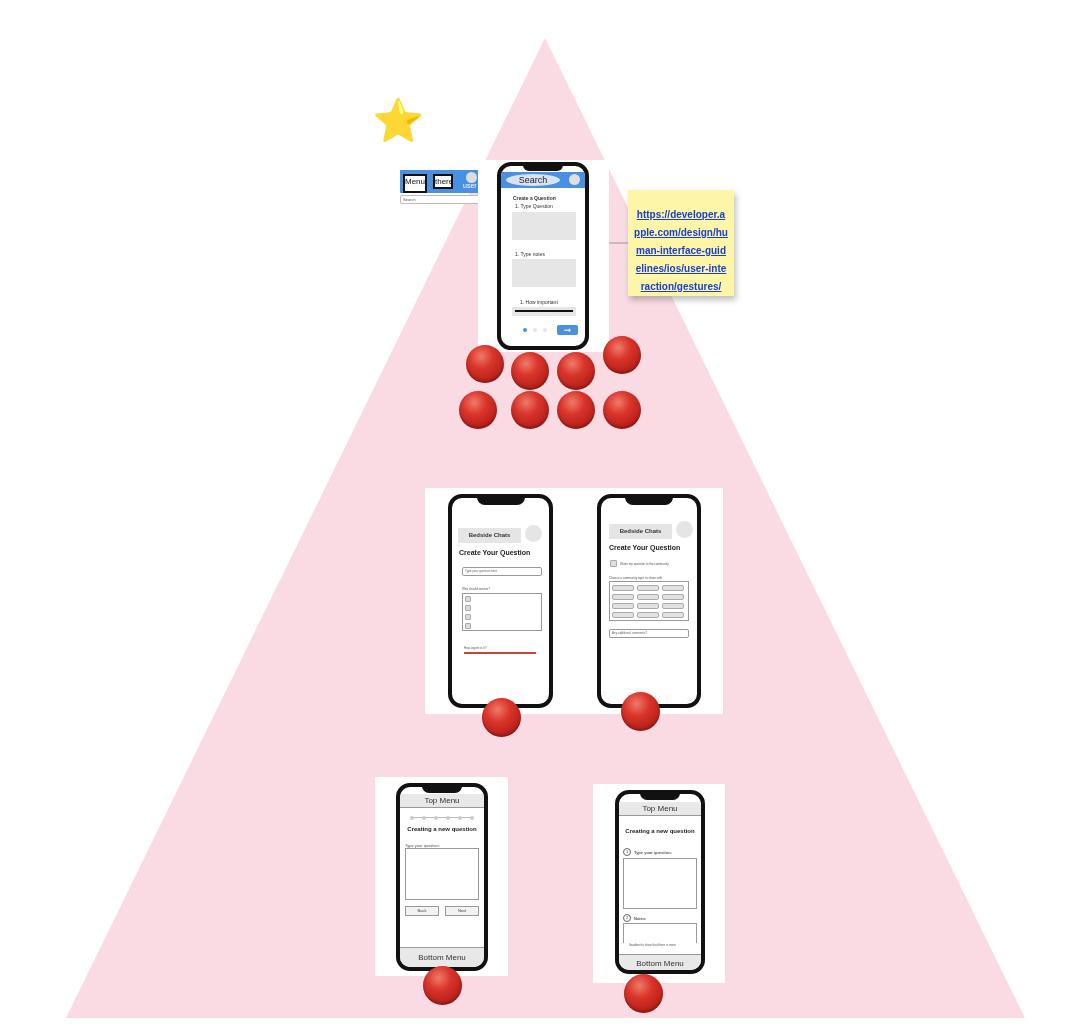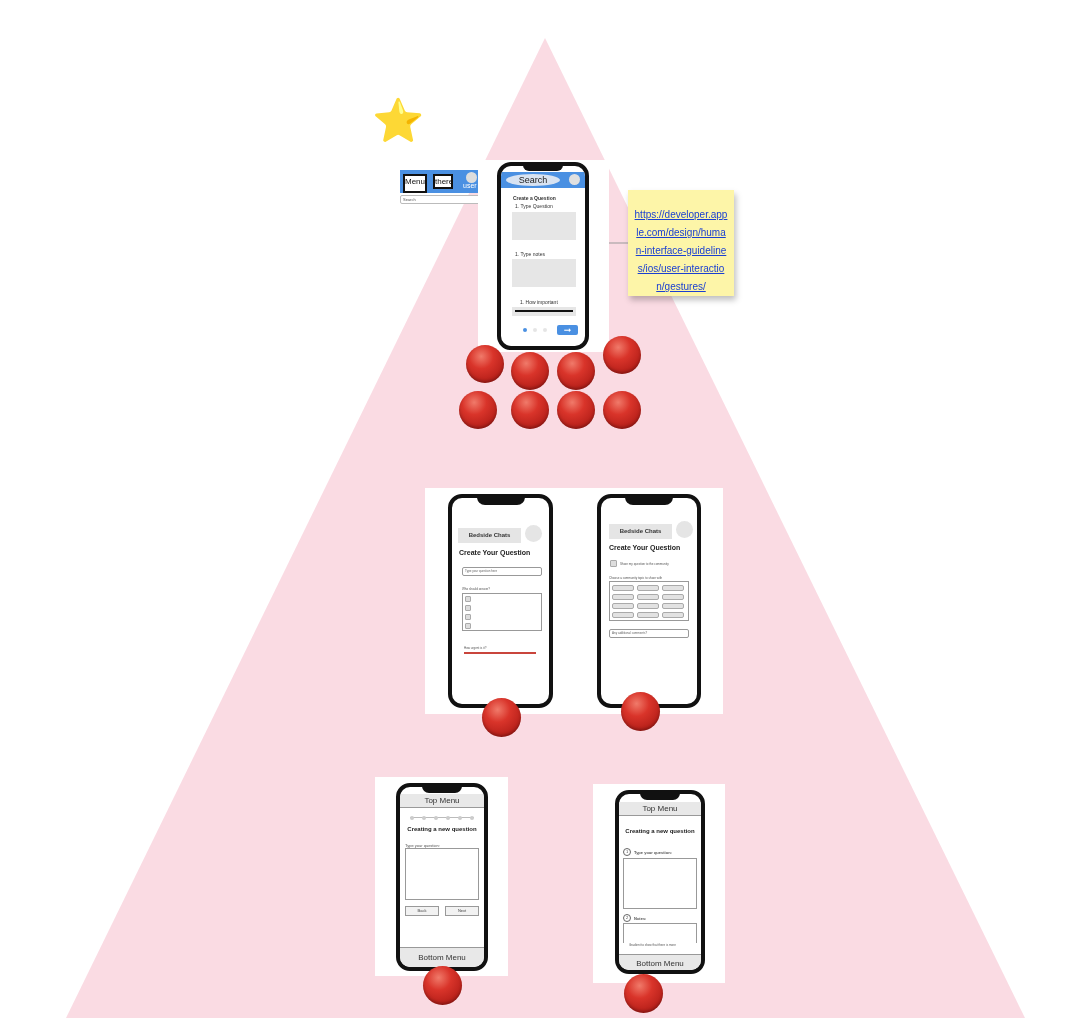--- a/index.html
+++ b/index.html
@@ -12,21 +12,21 @@
     .notch { position: absolute; top: -1px; left: 50%; transform: translateX(-50%); background: #111; border-radius: 0 0 8px 8px; }
     .dot { position: absolute; border-radius: 50%;
       background: radial-gradient(circle at 40% 30%, #f07a6a 0%, #d9342a 35%, #b51f19 75%, #8f1510 100%);
       box-shadow: inset 0 -2px 3px rgba(0,0,0,0.25);
     }
     .grey-box { position: absolute; background: #e6e6e6; }
     .tiny { position: absolute; font-size: 4px; color: #555; white-space: nowrap; }
     .small { position: absolute; font-size: 5px; color: #333; white-space: nowrap; }
     .bold { font-weight: bold; }
     .sticky { position: absolute; background: #fdf5a8; box-shadow: 2px 4px 6px rgba(0,0,0,0.25); text-align: center; }
-    .sticky a { color: #1a3fd1; text-decoration: underline; font-size: 10px; line-height: 13px; word-break: break-all; }
+    .sticky a { color: #1a3fd1; text-decoration: underline; font-size: 10px; line-height: 13px; word-break: break-all; font-weight: bold; }
     .chk { position: absolute; width: 6px; height: 6px; border: 1px solid #aaa; background: #ddd; border-radius: 1px; }
     .pill { position: absolute; width: 22px; height: 6px; border: 1px solid #aaa; background: #e2e2e2; border-radius: 2px; }
     .menu-bar { position: absolute; left: 0; right: 0; background: #e8e8e8; border-bottom: 1px solid #999; font-size: 8px; color: #333; text-align: center; }
   </style>
 </head>
 <body>
 
 <svg id="triangle" viewBox="0 0 1068 1036">
   <polygon points="545,38 66,1018 1025,1018" fill="#fadbe3"></polygon>
 

